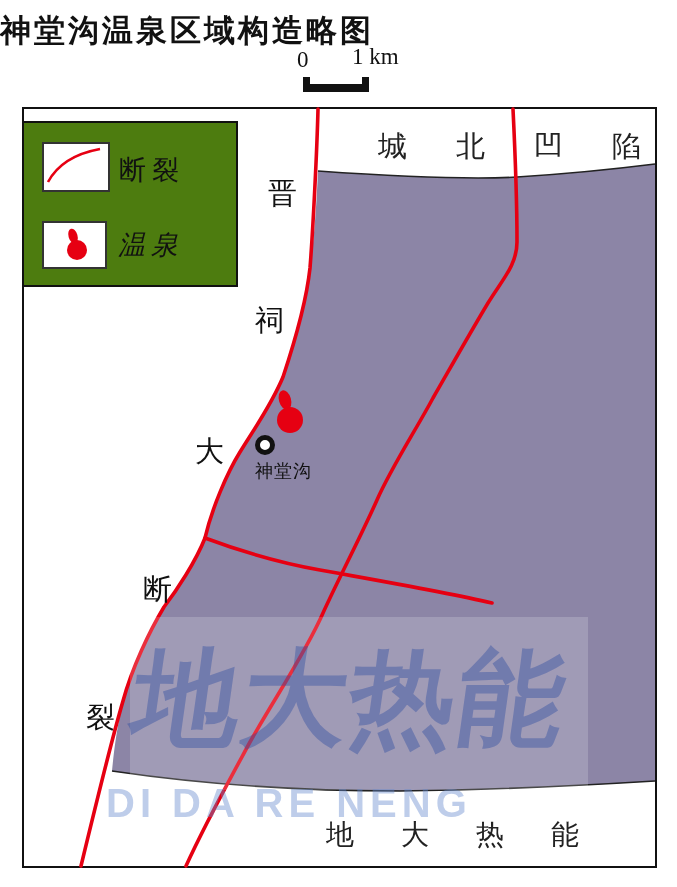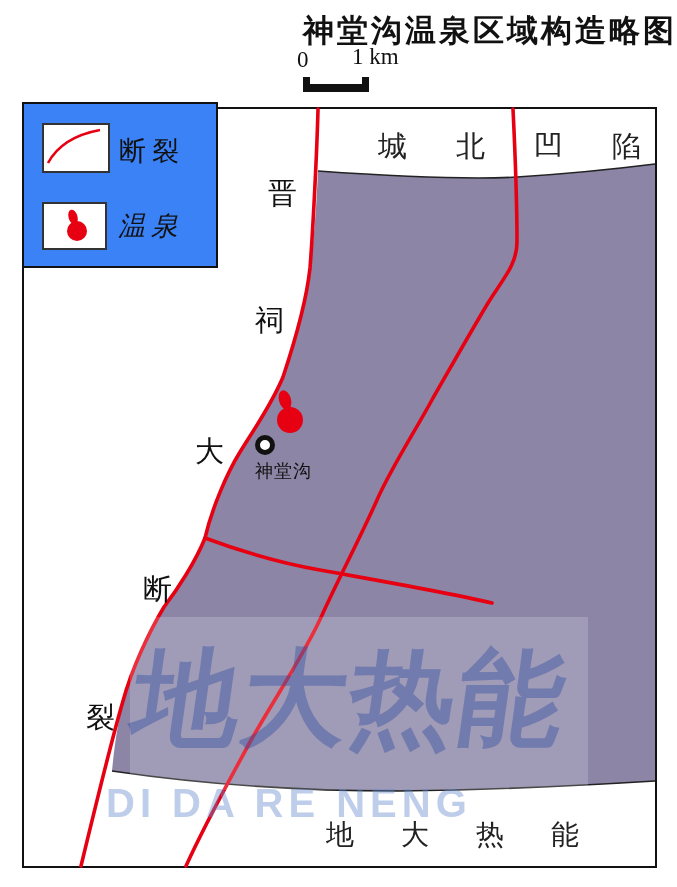--- a/index.html
+++ b/index.html
@@ -3,21 +3,21 @@
 <meta charset="utf-8">
 <style>
   html,body{margin:0;padding:0;background:#ffffff;}
   .page{
     position:relative;width:677px;height:887px;background:#ffffff;overflow:hidden;
     font-family:"Liberation Serif","DejaVu Serif",serif;color:#1a1a1a;
   }
   .abs{position:absolute;}
   
   .fig-title{
-    left:0;top:10px;width:677px;text-align:right;
+    left:0;top:10px;width:677px;text-align:left;
     font-size:31px;font-weight:600;letter-spacing:3px;color:#111;
   }
   
   .scale-num{font-size:23px;color:#111;}
   .scale-bracket{
     left:303px;top:77px;width:52px;height:7px;
     border-left:7px solid #111;border-right:7px solid #111;border-bottom:8px solid #111;
   }
   
   .map-frame{
@@ -48,22 +48,22 @@
   .fault-char{font-size:29px;color:#111;white-space:nowrap;}
   .fc0{left:268px;top:174px;}
   .fc1{left:255px;top:301px;}
   .fc2{left:195px;top:432px;}
   .fc3{left:143px;top:570px;}
   .fc4{left:86px;top:698px;}
   
   .spring-label{left:235px;top:459px;font-size:18px;color:#111;letter-spacing:1px;white-space:nowrap;margin-left:20px;}
   
   .legend{
-    left:22px;top:102px;width:192px;height:162px;
-    background:#3b82f6;border:2px solid #111;
+    left:22px;top:121px;width:192px;height:162px;
+    background:#4d7c0f;border:2px solid #111;padding-left:20px;
   }
   .legend .sym-box{position:absolute;border:2px solid #333;background:#fff;}
   .sym-fault{left:18px;top:19px;width:64px;height:46px;}
   .sym-spring{left:18px;top:98px;width:61px;height:44px;}
   .legend-label{position:absolute;font-size:27px;color:#111;letter-spacing:6px;white-space:nowrap;}
   .ll-fault{left:95px;top:29px;}
   .ll-spring{left:94px;top:104px;font-style:italic;}
 </style>
 </head>
 <body>

